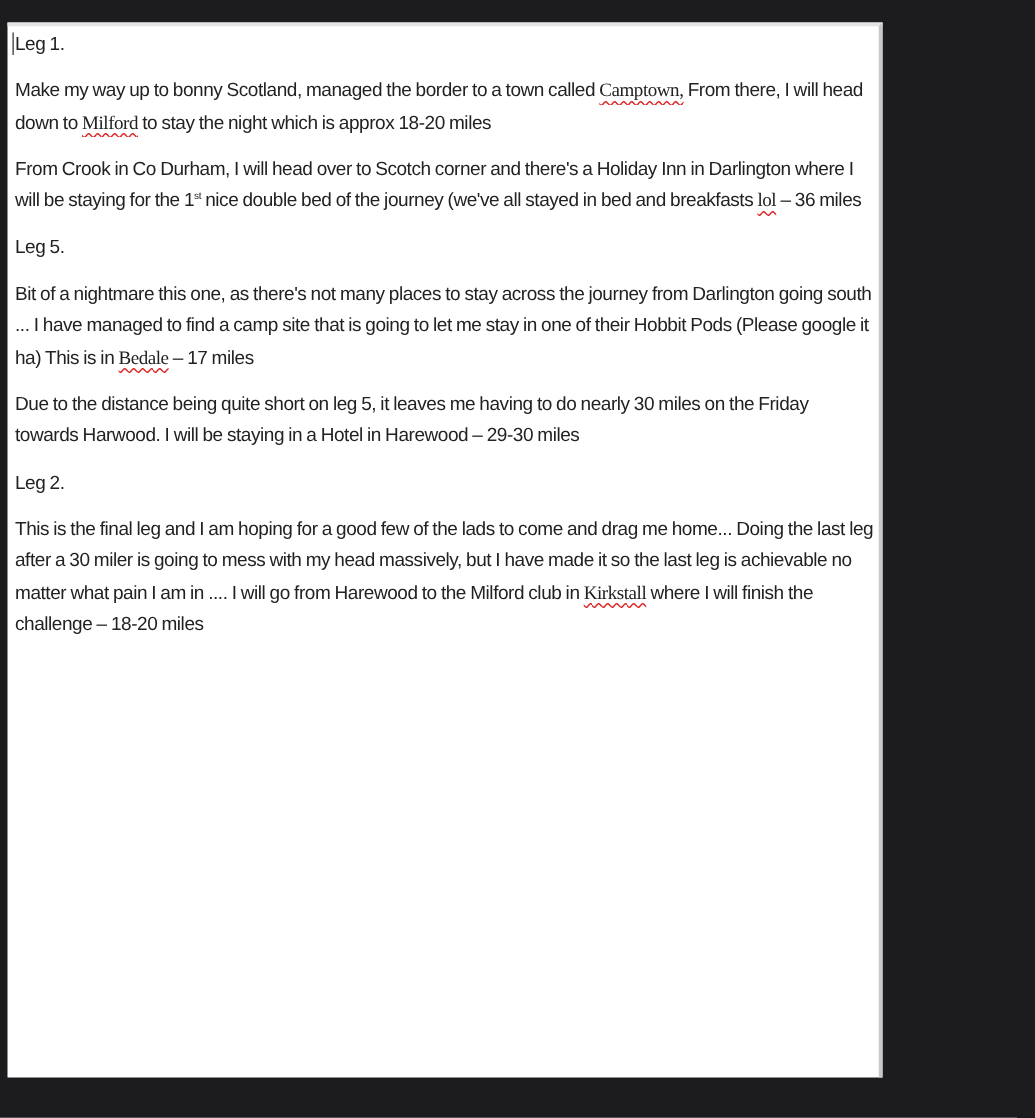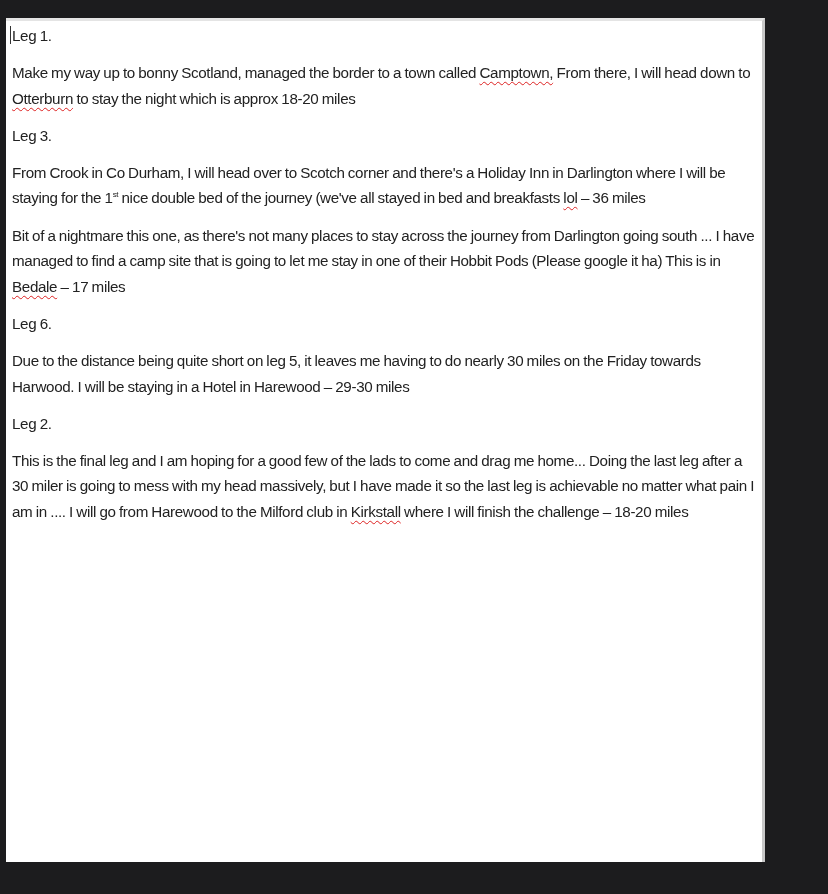--- a/index.html
+++ b/index.html
@@ -7,21 +7,21 @@
       padding: 0;
       background: #1c1c1e;
       width: 828px;
       height: 894px;
       overflow: hidden;
     }
     .page {
       position: absolute;
       left: 6px;
       top: 18px;
-      width: 759px;
+      width: 700px;
       height: 844px;
       background: #ffffff;
       border-top: 3px solid #e4e4e4;
       border-right: 3px solid #c8c8c8;
       box-sizing: border-box;
     }
     .cursor-bar {
       position: absolute;
       left: 4px;
       top: 5px;
@@ -47,44 +47,44 @@
       margin-bottom: 11.5px;
     }
     .leg-body {
       margin: 0;
       margin-bottom: 11.5px;
     }
     .sp {
       text-decoration: underline wavy #d22;
       text-decoration-thickness: 1px;
       text-underline-offset: 3px;
+      font-family: Liberation Serif, serif;
     }
     sup {
       font-size: 8px;
       line-height: 0;
       vertical-align: 6px;
     }
   </style>
 </head>
 <body>
 
 <div class="page">
   <div class="cursor-bar"></div>
   <div class="content">
 
     <p class="leg-title">Leg 1.</p>
-    <p class="leg-body"><span>Make my way up to bonny Scotland, managed the border to a town called </span><span class="sp">Camptown,</span><span> From there, I will head down to </span><span class="sp">Otterburn</span><span> to stay the night which is approx 18-20 miles</span></p>
+    <p class="leg-body"><span>Make my way up to bonny Scotland, managed the border to a town called </span><span class="sp">Camptown,</span><span> From there, I will head down to </span><span class="sp">Milford</span><span> to stay the night which is approx 18-20 miles</span></p>
 
 
-    <p class="leg-title">Leg 3.</p>
 
     <p class="leg-body"><span>From Crook in Co Durham, I will head over to Scotch corner and there's a Holiday Inn in Darlington where I will be staying for the 1</span><sup>st</sup><span> nice double bed of the journey (we've all stayed in bed and breakfasts </span><span class="sp">lol</span><span> – 36 miles</span></p>
 
+    <p class="leg-title">Leg 5.</p>
     <p class="leg-body"><span>Bit of a nightmare this one, as there's not many places to stay across the journey from Darlington going south ... I have managed to find a camp site that is going to let me stay in one of their Hobbit Pods (Please google it ha) This is in </span><span class="sp">Bedale</span><span> – 17 miles</span></p>
 
-    <p class="leg-title">Leg 6.</p>
     <p class="leg-body"><span>Due to the distance being quite short on leg 5, it leaves me having to do nearly 30 miles on the Friday towards Harwood. I will be staying in a Hotel in Harewood – 29-30 miles</span></p>
 
     <p class="leg-title">Leg 2.</p>
     <p class="leg-body"><span>This is the final leg and I am hoping for a good few of the lads to come and drag me home... Doing the last leg after a 30 miler is going to mess with my head massively, but I have made it so the last leg is achievable no matter what pain I am in .... I will go from Harewood to the Milford club in </span><span class="sp">Kirkstall</span><span> where I will finish the challenge – 18-20 miles</span></p>
 
   </div>
 </div>
 
 </body></html>

